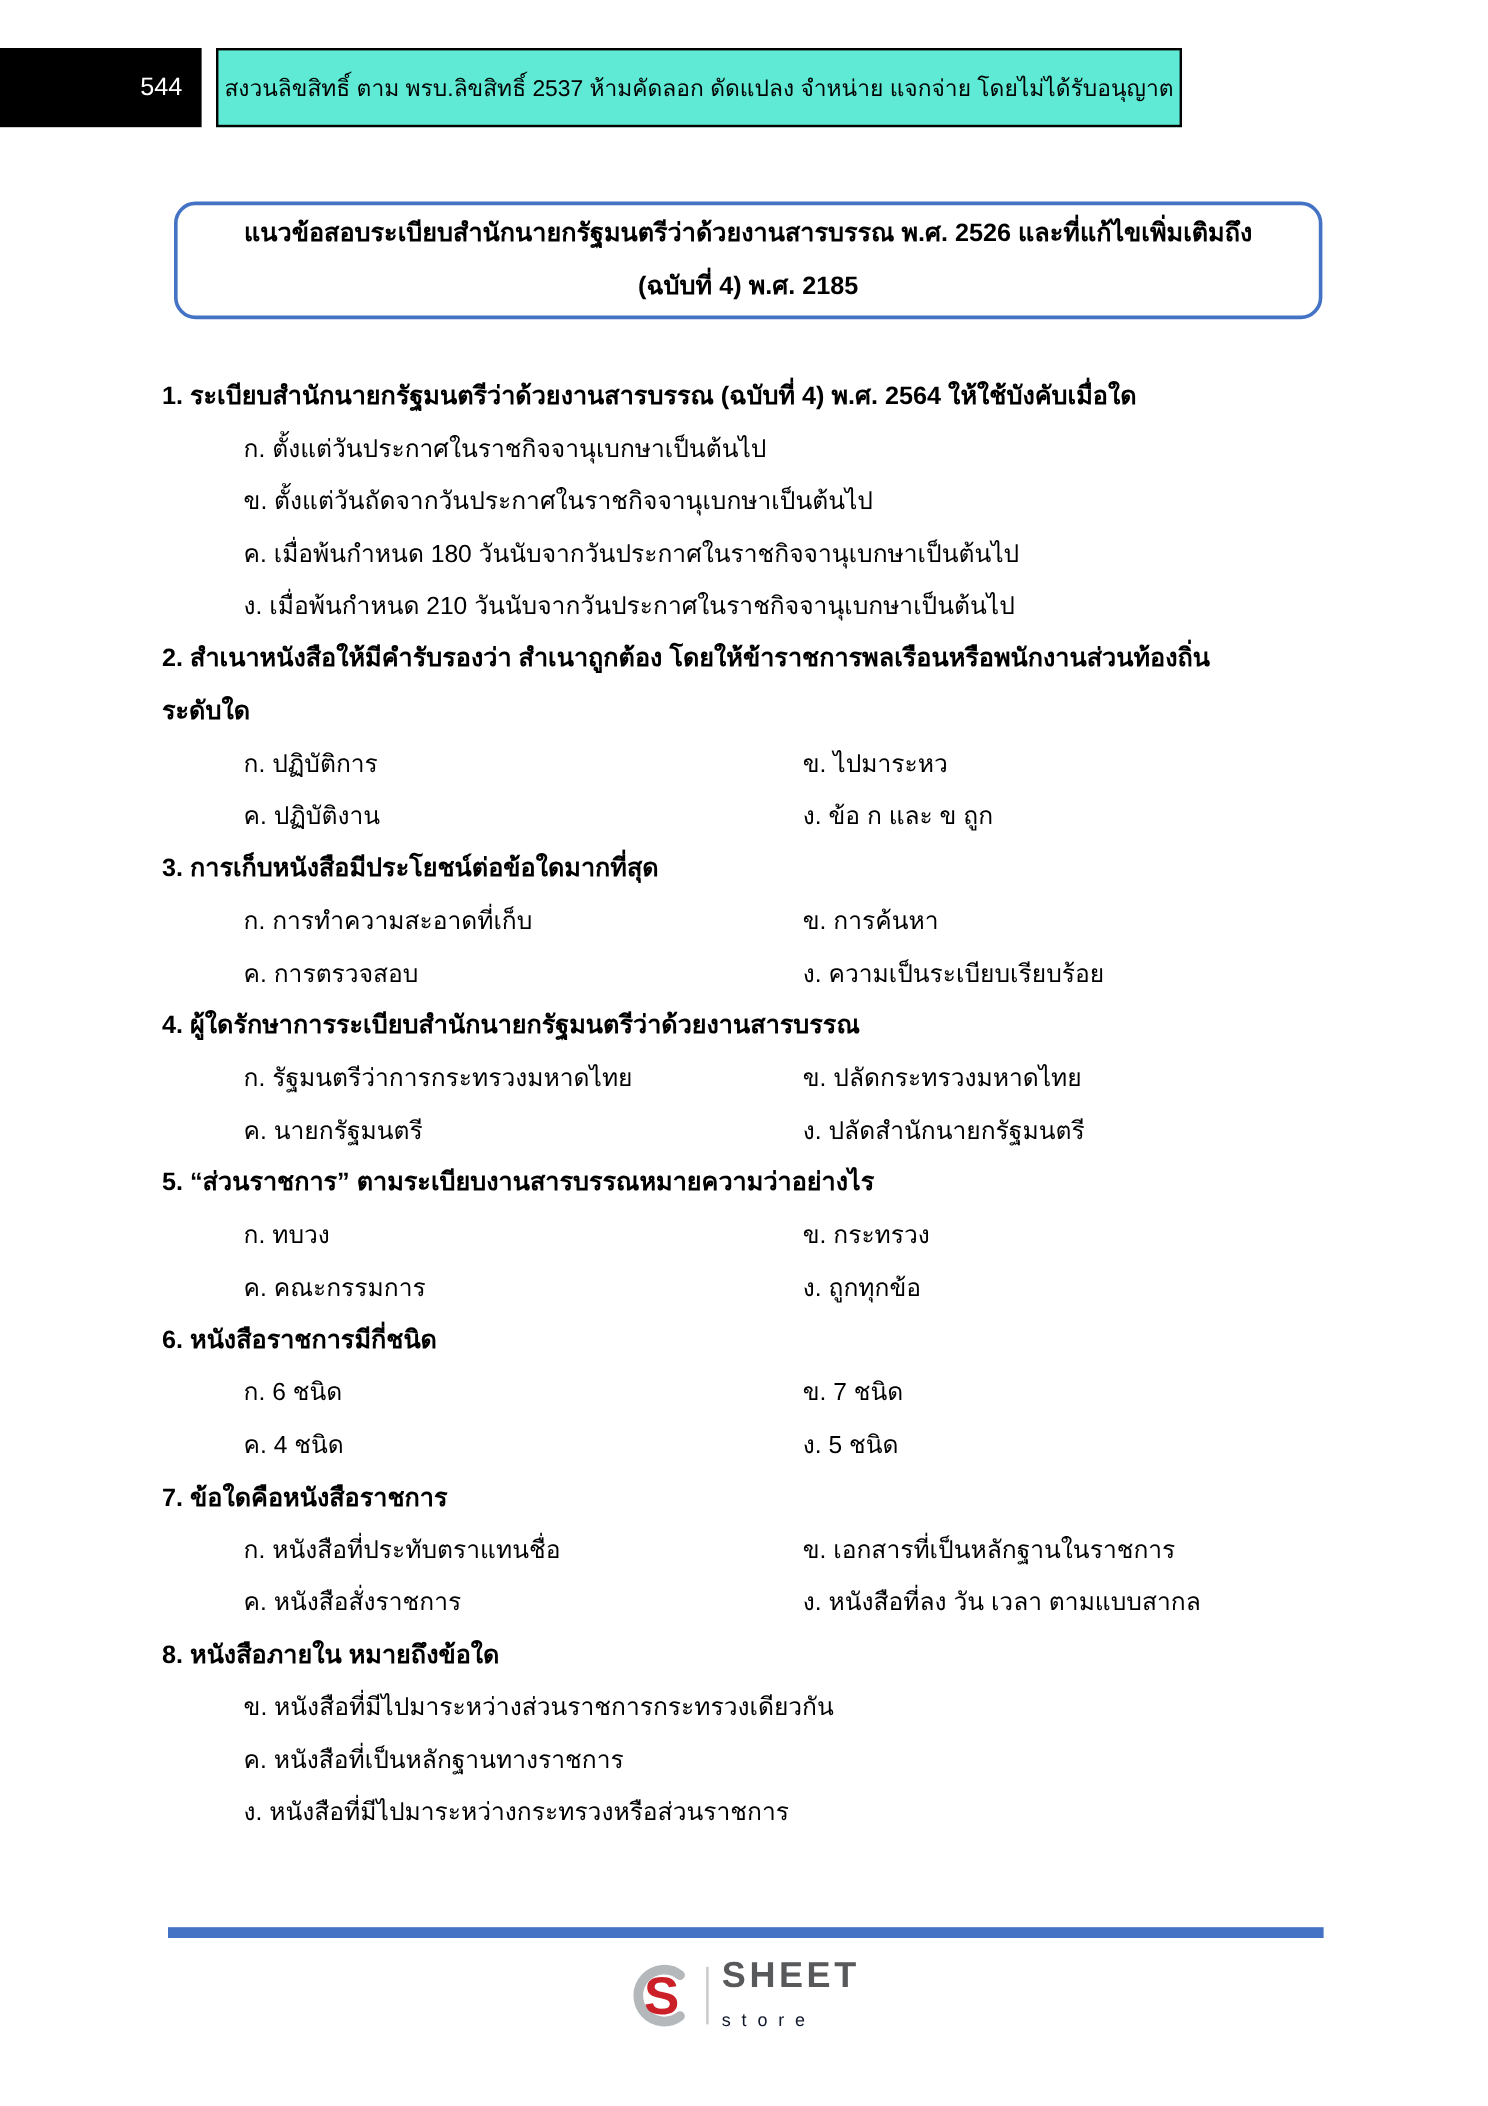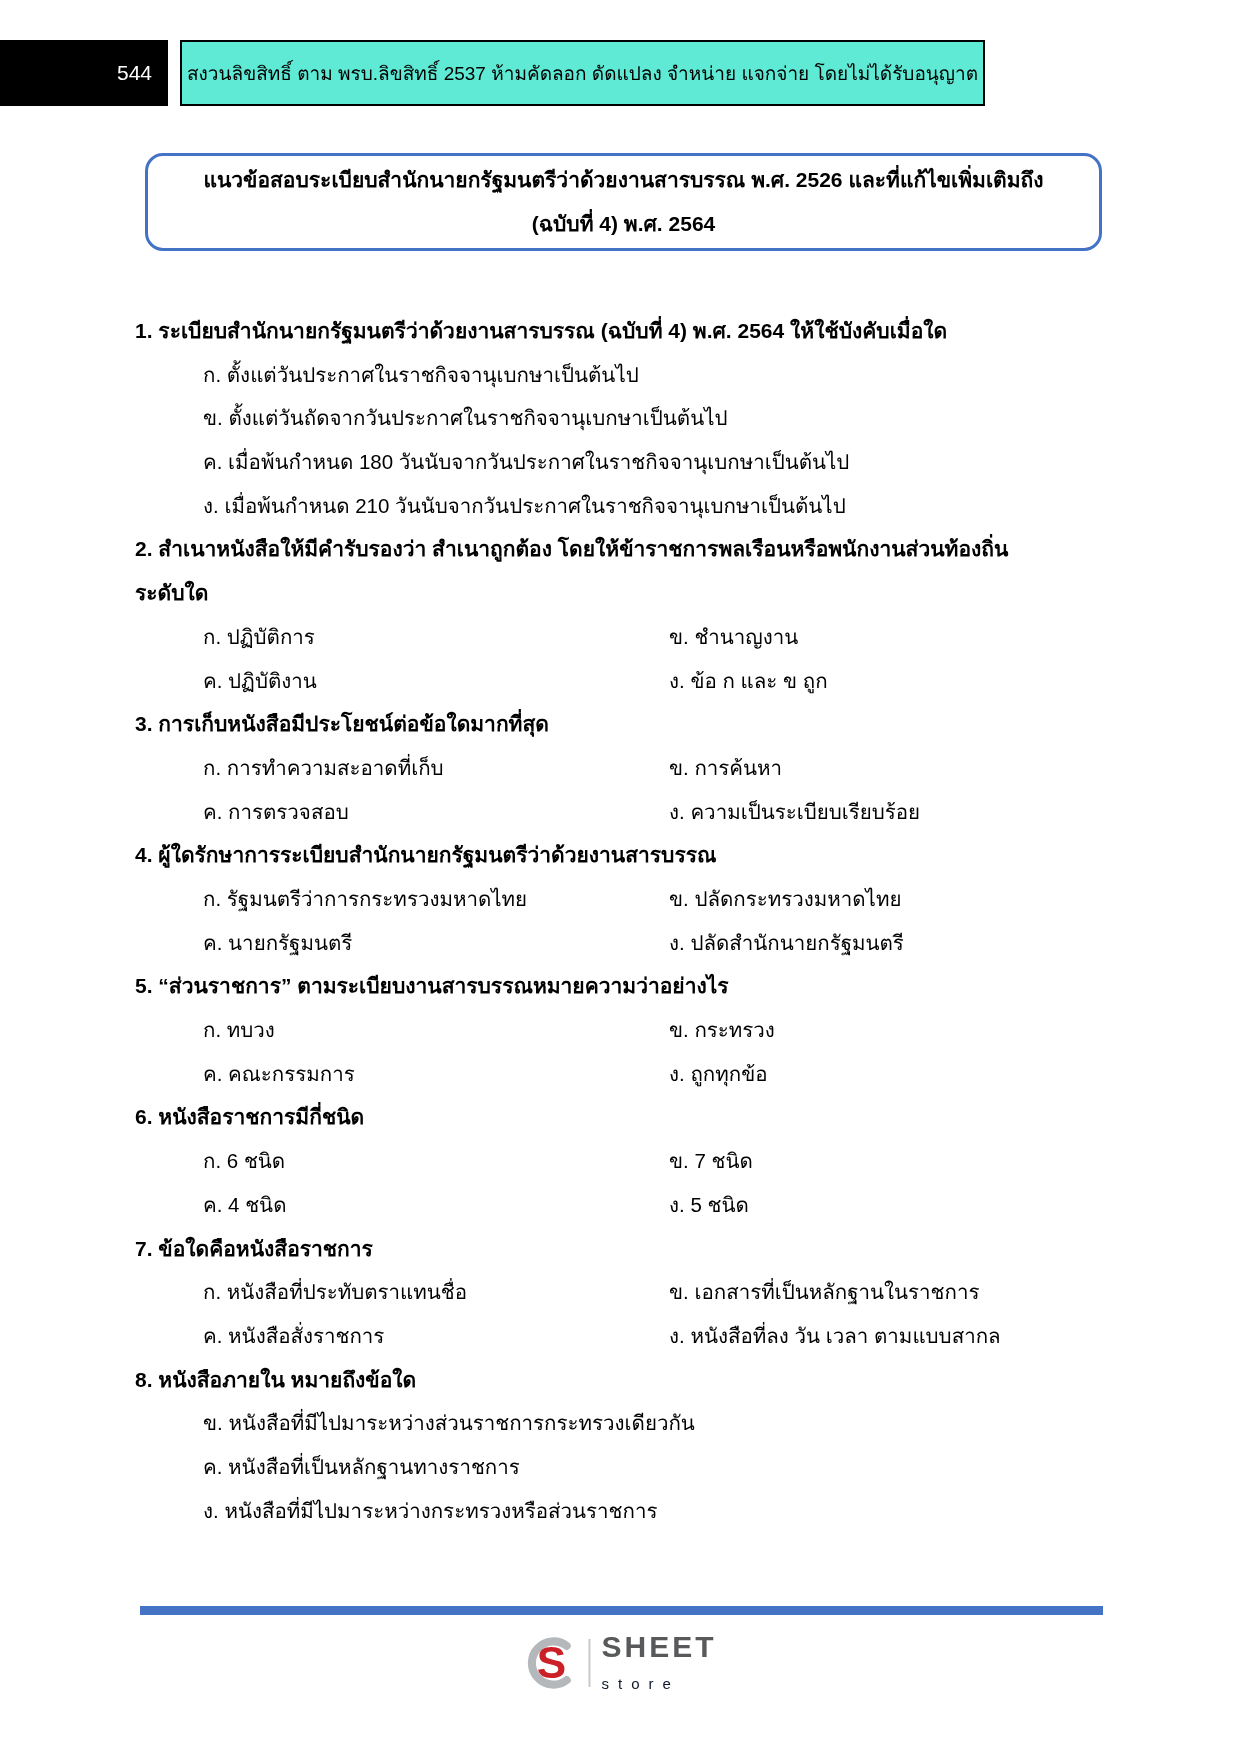--- a/index.html
+++ b/index.html
@@ -20,21 +20,21 @@
   }
   .copyright-box {
     position:absolute; left:180px; top:40px; width:805px; height:66px;
     border:2px solid #000; background:#5eead4;
     display:flex; align-items:center; justify-content:center;
     font-size:19px; white-space:nowrap;
   }
 
   
   .title-box {
-    position:absolute; left:145px; top:153px; width:957px; height:98px;
+    position:absolute; left:145px; top:168px; width:957px; height:98px;
     border:3px solid #4472C4; border-radius:18px; background:#fff;
     display:flex; flex-direction:column; align-items:center; justify-content:center;
     font-weight:bold; font-size:21px; line-height:44px; text-align:center;
   }
   .title-box .t-line { white-space:nowrap; }
 
   
   .questions { position:absolute; left:135px; top:309px; width:980px; }
   .q-head {
     font-weight:bold; font-size:21px; line-height:43.7px; min-height:43.7px;
@@ -68,41 +68,41 @@
 
   <div class="pagenum-box">
     <span>544</span>
   </div>
   <div class="copyright-box">
     <span>สงวนลิขสิทธิ์ ตาม พรบ.ลิขสิทธิ์ 2537 ห้ามคัดลอก ดัดแปลง จำหน่าย แจกจ่าย โดยไม่ได้รับอนุญาต</span>
   </div>
 
   <div class="title-box">
     <div class="t-line">แนวข้อสอบระเบียบสำนักนายกรัฐมนตรีว่าด้วยงานสารบรรณ พ.ศ. 2526 และที่แก้ไขเพิ่มเติมถึง</div>
-    <div class="t-line">(ฉบับที่ 4) พ.ศ. 2564</div>
+    <div class="t-line">(ฉบับที่ 4) พ.ศ. 2185</div>
   </div>
 
   <div class="questions">
 
     <div>
       <div class="q-head">1.  ระเบียบสำนักนายกรัฐมนตรีว่าด้วยงานสารบรรณ  (ฉบับที่ 4) พ.ศ. 2564 ให้ใช้บังคับเมื่อใด</div>
       <div class="opt-stack">
         <div class="opt">ก. ตั้งแต่วันประกาศในราชกิจจานุเบกษาเป็นต้นไป</div>
         <div class="opt">ข. ตั้งแต่วันถัดจากวันประกาศในราชกิจจานุเบกษาเป็นต้นไป</div>
         <div class="opt">ค. เมื่อพ้นกำหนด 180 วันนับจากวันประกาศในราชกิจจานุเบกษาเป็นต้นไป</div>
         <div class="opt">ง. เมื่อพ้นกำหนด 210 วันนับจากวันประกาศในราชกิจจานุเบกษาเป็นต้นไป</div>
       </div>
     </div>
 
     <div>
       <div class="q-head">2.  สำเนาหนังสือให้มีคำรับรองว่า สำเนาถูกต้อง โดยให้ข้าราชการพลเรือนหรือพนักงานส่วนท้องถิ่น</div>
       <div class="q-head">ระดับใด</div>
       <div class="opt-grid">
         <div class="opt col1">ก. ปฏิบัติการ</div>
-        <div class="opt col2">ข. ชำนาญงาน</div>
+        <div class="opt col2">ข. ไปมาระหว</div>
         <div class="opt col1">ค. ปฏิบัติงาน</div>
         <div class="opt col2">ง.  ข้อ ก และ ข ถูก</div>
       </div>
     </div>
 
     <div>
       <div class="q-head">3.  การเก็บหนังสือมีประโยชน์ต่อข้อใดมากที่สุด</div>
       <div class="opt-grid">
         <div class="opt col1">ก. การทำความสะอาดที่เก็บ</div>
         <div class="opt col2">ข. การค้นหา</div>

